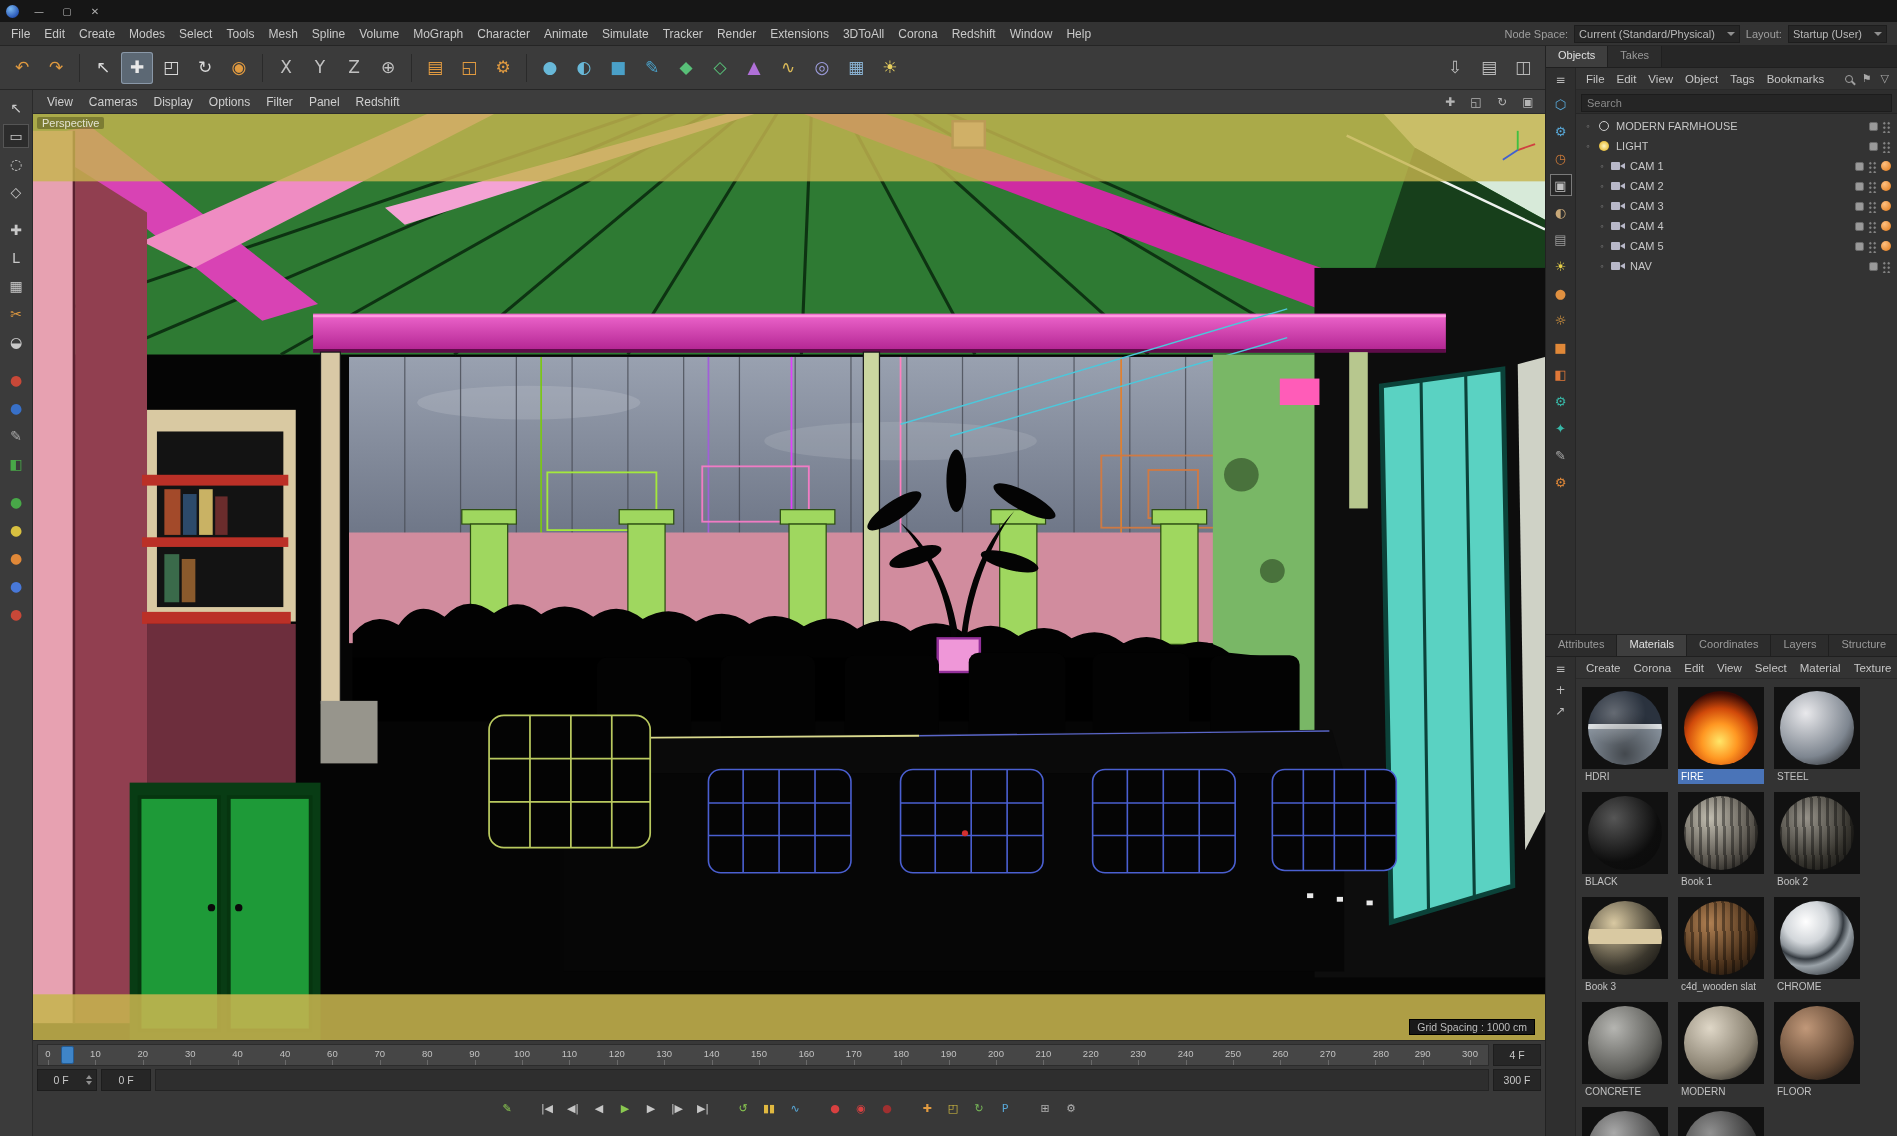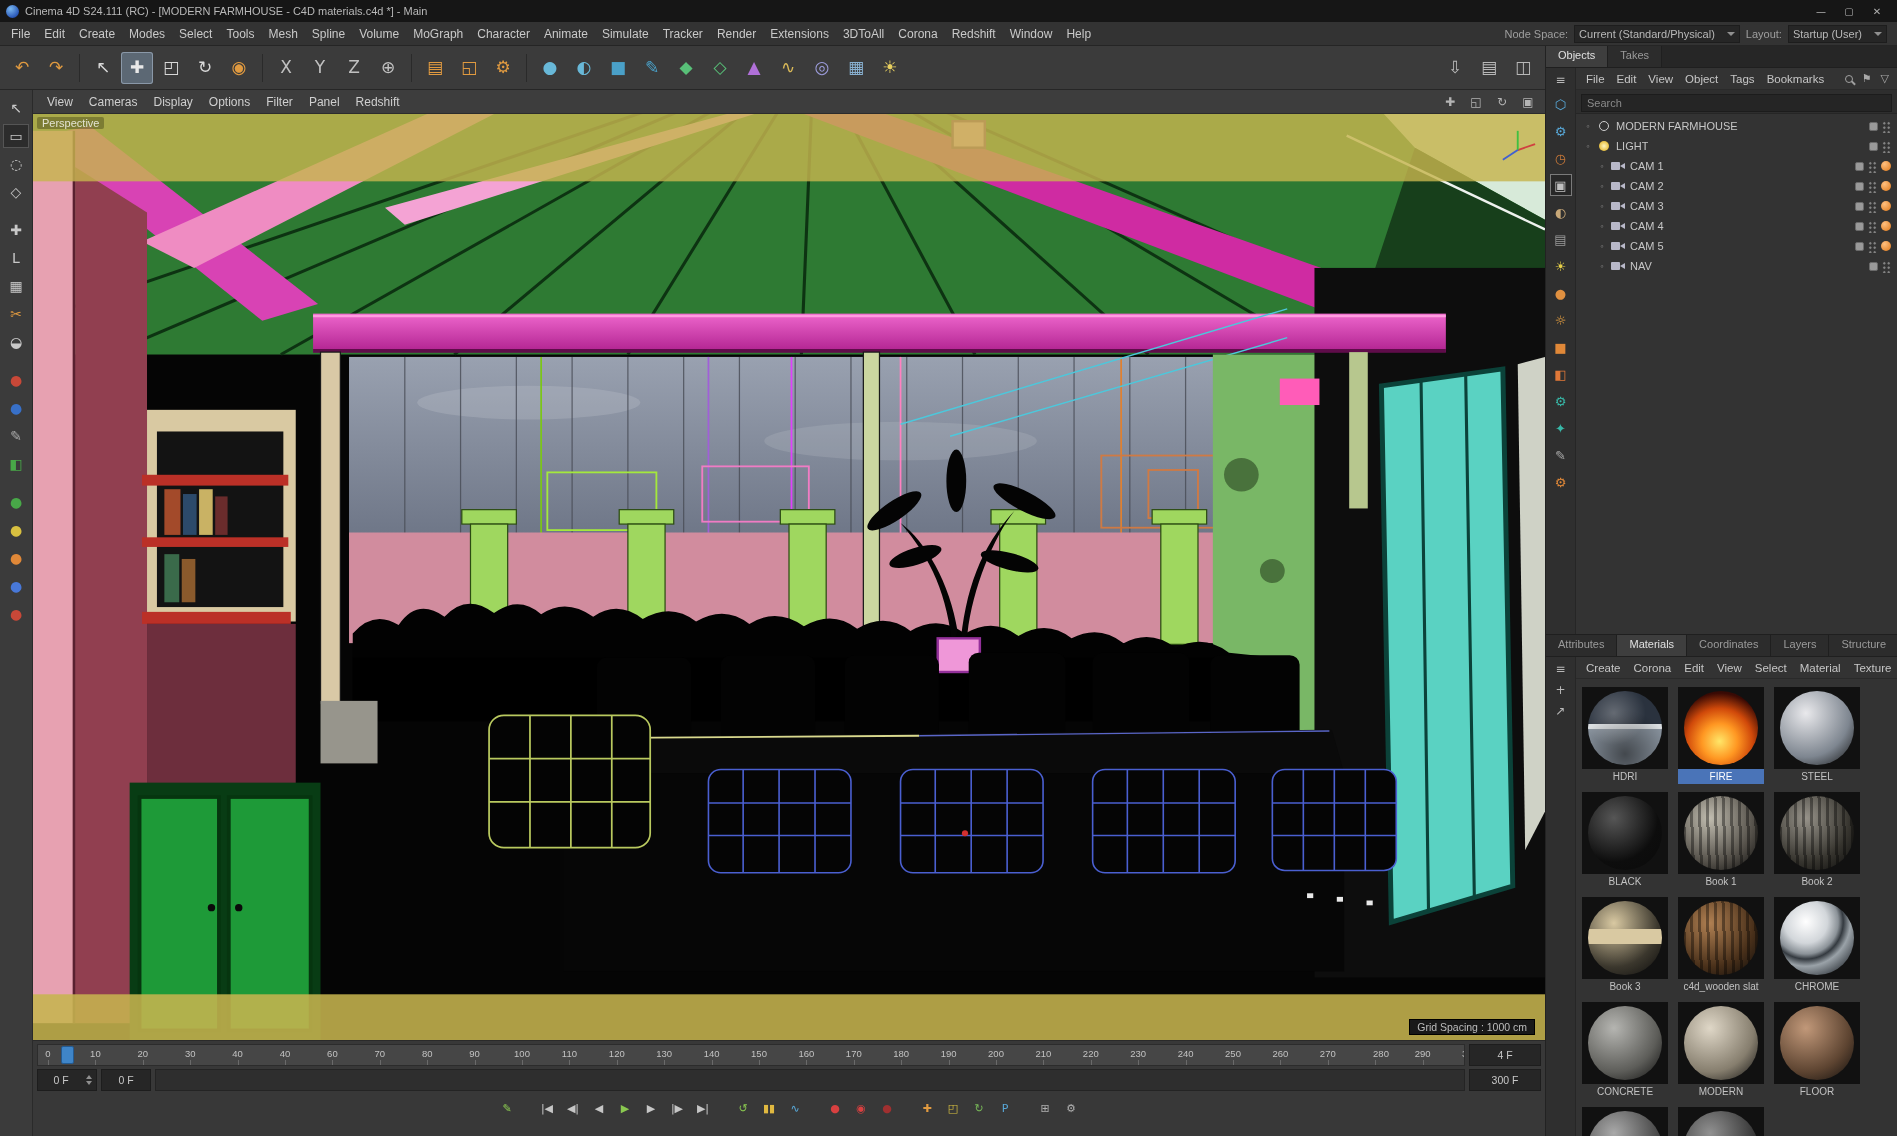--- a/index.html
+++ b/index.html
@@ -46,21 +46,21 @@
   .vp-label{position:absolute;left:4px;top:3px;font-size:11px;color:#e3e3d2;background:rgba(50,50,15,.38);padding:0 5px;border-radius:2px;}
   .grid-badge{position:absolute;right:10px;bottom:5px;font-size:10.5px;color:#bdbdbd;background:#191919;border:1px solid #000;padding:1px 7px;}
 
   
   .timeline{flex:1;background:#383838;padding:3px 4px 0;display:flex;flex-direction:column;gap:3px;border-top:1px solid #2a2a2a;}
   .tl-row1{display:flex;gap:4px;height:22px;}
   .ruler{position:relative;flex:1;background:#464646;border:1px solid #2c2c2c;overflow:hidden;}
   .tick-num{position:absolute;top:3px;transform:translateX(-50%);font-size:9.5px;color:#c2c2c2;z-index:2;}
   .tick-line{position:absolute;bottom:0;width:1px;height:5px;background:#6a6a6a;z-index:1;}
   .playhead{position:absolute;top:1px;bottom:1px;width:13px;background:#3f85c8;border:1px solid #245a90;border-radius:2px;z-index:1;}
-  .tl-field{width:72px;background:#262626;border:1px solid #1d1d1d;color:#c8c8c8;font-size:10.5px;display:flex;align-items:center;justify-content:center;flex:none;}
+  .tl-field{width:48px;background:#262626;border:1px solid #1d1d1d;color:#c8c8c8;font-size:10.5px;display:flex;align-items:center;justify-content:center;flex:none;}
   .tl-row2{display:flex;gap:4px;height:22px;}
   .spin{width:60px;background:#262626;border:1px solid #1d1d1d;color:#c8c8c8;font-size:10.5px;display:flex;align-items:center;flex:none;}
   .spin-txt{flex:1;text-align:center;}
   .spin-arrows{width:12px;display:flex;flex-direction:column;align-items:center;gap:2px;padding-right:2px;}
   .arr-up{width:0;height:0;border-left:3.5px solid transparent;border-right:3.5px solid transparent;border-bottom:4px solid #8f8f8f;}
   .arr-dn{width:0;height:0;border-left:3.5px solid transparent;border-right:3.5px solid transparent;border-top:4px solid #8f8f8f;}
   .tl-track{flex:1;background:#2e2e2e;border:1px solid #242424;}
   .transport{display:flex;justify-content:center;align-items:center;gap:16px;height:28px;}
   .tr-group{display:flex;gap:2px;}
   .tr-btn{min-width:24px;height:22px;display:flex;align-items:center;justify-content:center;font-size:11px;color:#c6c6c6;border-radius:3px;padding:0 3px;}
@@ -96,34 +96,33 @@
   .tree-badges{margin-left:auto;display:flex;align-items:center;gap:4px;}
   .badge-edit{width:9px;height:9px;background:#9a9a9a;border-radius:2px;border:1px solid #6a6a6a;}
   .badge-dots{width:9px;height:13px;background-image:radial-gradient(#8a8a8a 1.1px,transparent 1.3px);background-size:4.5px 4.5px;background-position:0 1px;}
   .badge-target{width:10px;height:10px;border-radius:50%;background:radial-gradient(circle at 35% 30%,#ffc080,#e07818);}
 
   .mat-tabs{height:22px;background:#262626;display:flex;border-bottom:1px solid #1f1f1f;flex:none;}
   .mat-body{flex:1;display:flex;min-height:0;}
   .mat-content{flex:1;display:flex;flex-direction:column;min-width:0;}
   .mat-menubar{height:22px;display:flex;align-items:center;gap:1px;padding:0 4px;font-size:11.5px;color:#c6c6c6;border-bottom:1px solid #2a2a2a;flex:none;}
   .mat-grid{flex:1;display:grid;grid-template-columns:repeat(3,86px);gap:8px 10px;padding:8px 6px;overflow:hidden;align-content:start;}
-  .mat-tile{width:86px;text-align:center;}
+  .mat-tile{width:86px;}
   .mat-thumb{width:86px;height:82px;background:#111;display:flex;align-items:center;justify-content:center;}
   .mat-sphere{width:74px;height:74px;border-radius:50%;}
   .mat-label{height:15px;line-height:15px;font-size:10px;color:#c2c2c2;padding:0 3px;white-space:nowrap;overflow:hidden;}
   .mat-label.sel{background:#4a74b8;color:#fff;}
 </style>
 </head>
 <body>
 
 <div class="app">
 
   <div class="titlebar">
     <span class="tb-logo"></span>
-    <span class="tb-title">Cinema 4D S24.111 (RC) - [MODERN FARMHOUSE - C4D materials.c4d *] - Main</span>
     <span id="win-controls" style="display:flex;">
         <span class="win-btn glyph">—</span>
         <span class="win-btn glyph">▢</span>
         <span class="win-btn glyph">✕</span>
       </span>
   </div>
 
   <div class="menubar">
     <span id="main-menus" style="display:flex;">
         <span class="menu-item">File</span>

